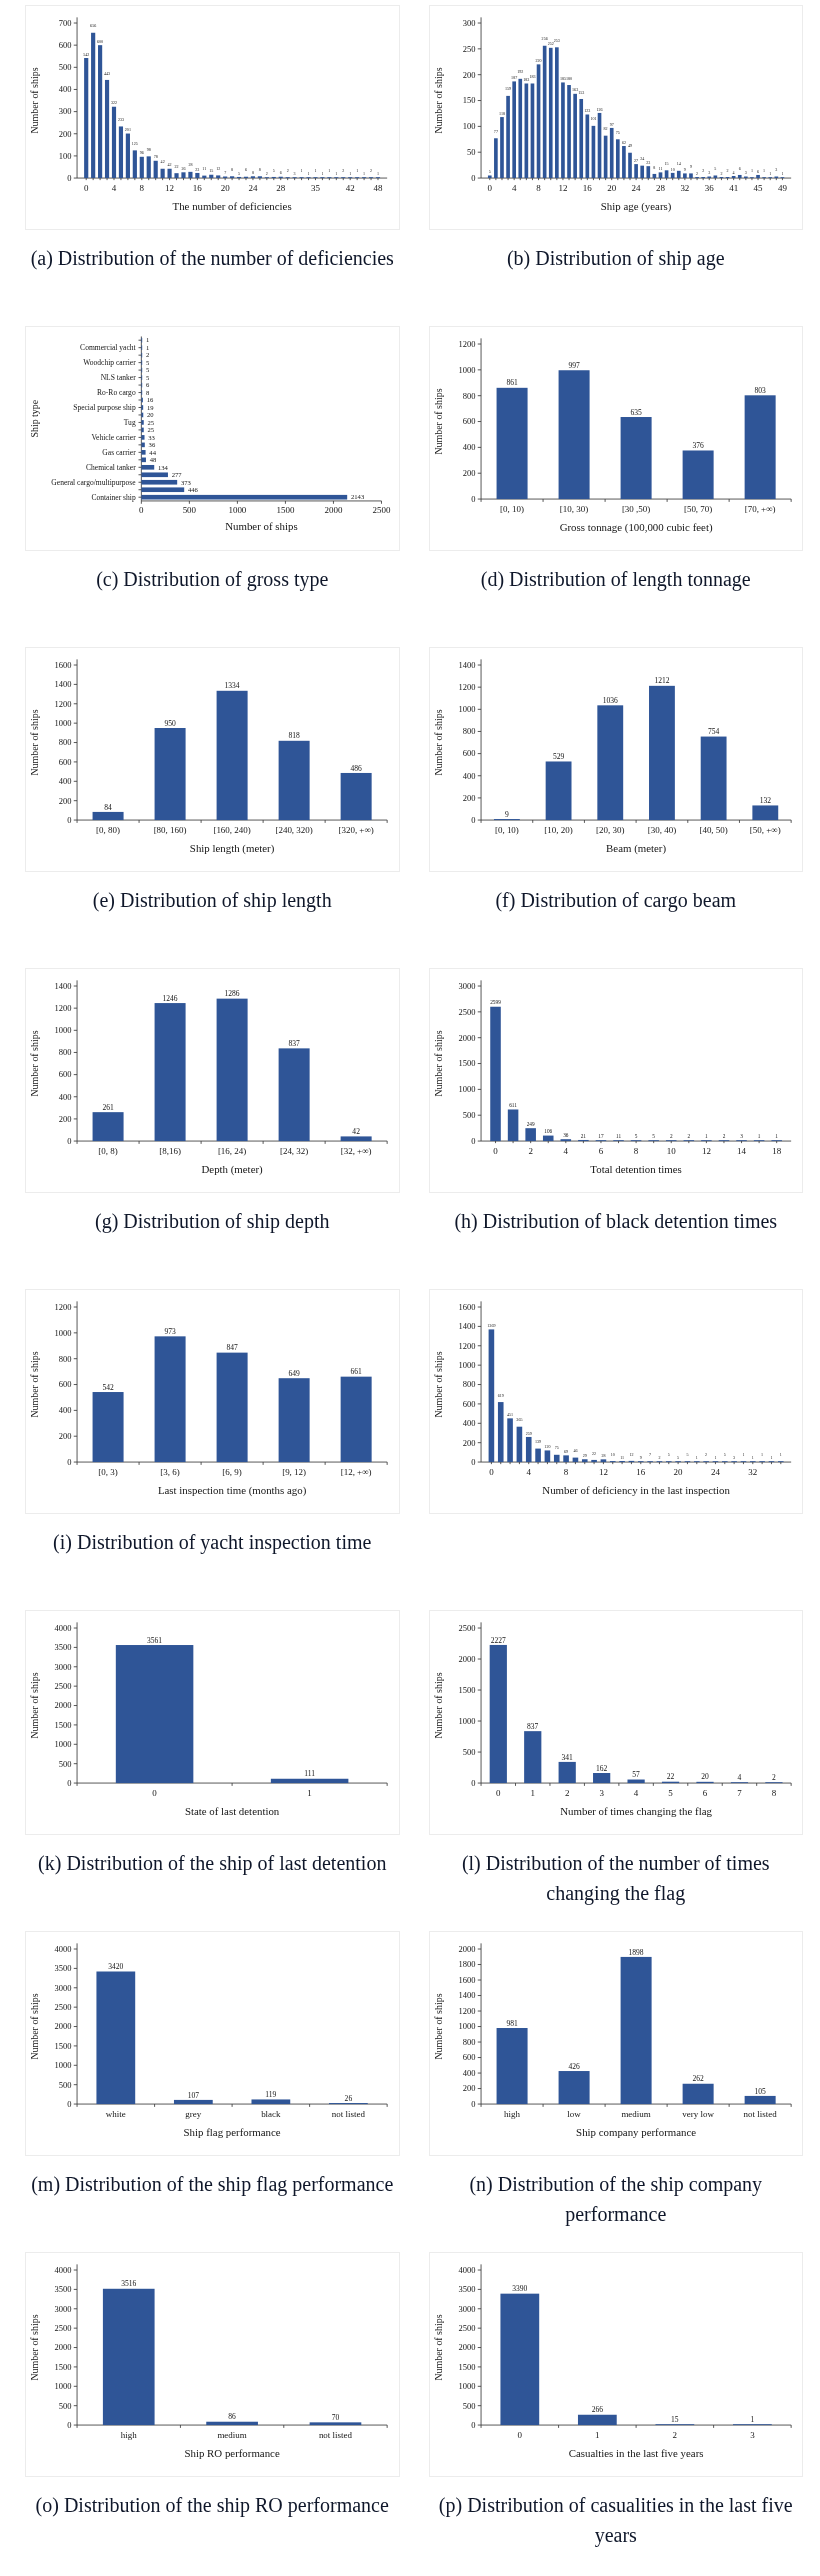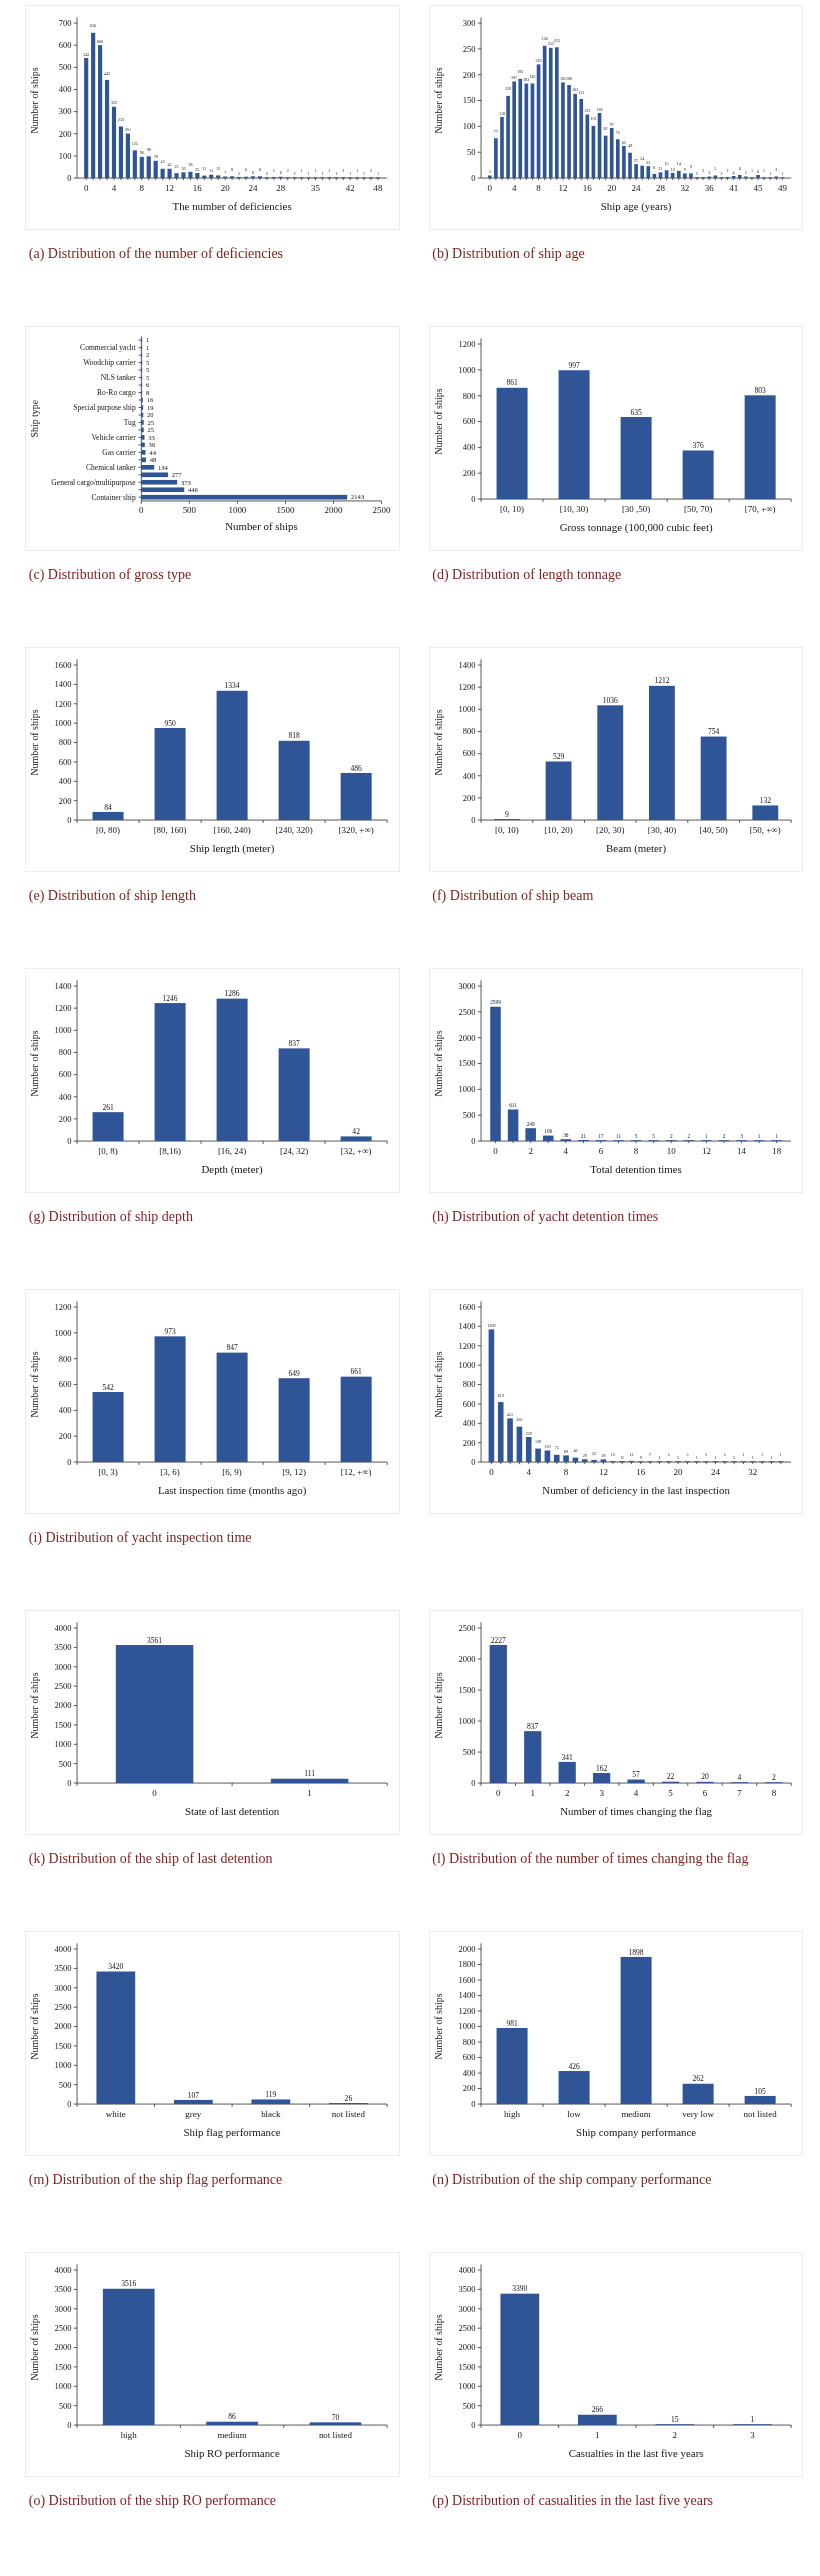--- a/index.html
+++ b/index.html
@@ -15,24 +15,24 @@
   .chartbox{
     width:100%;
     border:1px solid #ececec;
     background:#fff;
     box-sizing:border-box;
   }
   .chartbox svg{display:block;width:100%;height:auto;}
   svg text{font-family:"Liberation Serif",serif;fill:#151515;}
   .caption{
     margin:13.4px 3.8px 0 3.8px;
-    font-size:14px;
+    font-size:20px;
     line-height:1.5;
-    text-align:left;
-    color:#7f1d1d;
+    text-align:center;
+    color:#0f172a;
   }
 </style>
 </head>
 <body>
 
 <div class="grid">
 
   <figure class="cell">
     <div class="chartbox">
         <svg viewBox="0 0 394 236">
@@ -629,21 +629,21 @@
           <text x="81.33333333333333" y="196" font-size="9.5" text-anchor="middle">[0, 10)</text>
           <text x="136" y="196" font-size="9.5" text-anchor="middle">[10, 20)</text>
           <text x="190.66666666666666" y="196" font-size="9.5" text-anchor="middle">[20, 30)</text>
           <text x="245.33333333333331" y="196" font-size="9.5" text-anchor="middle">[30, 40)</text>
           <text x="300" y="196" font-size="9.5" text-anchor="middle">[40, 50)</text>
           <text x="354.66666666666663" y="196" font-size="9.5" text-anchor="middle">[50, +∞)</text>
           <text x="218" y="216" font-size="11.5" text-anchor="middle">Beam (meter)</text>
           <text x="0" y="0" font-size="10.5" text-anchor="middle" transform="translate(13,100) rotate(-90)">Number of ships</text>
         </svg>
       </div>
-    <figcaption class="caption">(f) Distribution of ship beam</figcaption>
+    <figcaption class="caption">(f) Distribution of cargo beam</figcaption>
   </figure>
 
   <figure class="cell">
     <div class="chartbox">
         <svg viewBox="0 0 394 236">
           <line x1="54" y1="12" x2="54" y2="182" stroke="#3a3a3a" stroke-width="0.9"></line>
           <line x1="54" y1="182" x2="382" y2="182" stroke="#3a3a3a" stroke-width="0.9"></line>
           <line x1="50.5" y1="182" x2="54" y2="182" stroke="#3a3a3a" stroke-width="0.9"></line>
           <text x="48" y="185" font-size="9" text-anchor="end">0</text>
           <line x1="50.5" y1="158.57142857142858" x2="54" y2="158.57142857142858" stroke="#3a3a3a" stroke-width="0.9"></line>
@@ -764,21 +764,21 @@
           <text x="180.8235294117647" y="196" font-size="9.5" text-anchor="middle">6</text>
           <text x="218" y="196" font-size="9.5" text-anchor="middle">8</text>
           <text x="255.1764705882353" y="196" font-size="9.5" text-anchor="middle">10</text>
           <text x="292.3529411764706" y="196" font-size="9.5" text-anchor="middle">12</text>
           <text x="329.5294117647059" y="196" font-size="9.5" text-anchor="middle">14</text>
           <text x="366.7058823529412" y="196" font-size="9.5" text-anchor="middle">18</text>
           <text x="218" y="216" font-size="11.5" text-anchor="middle">Total detention times</text>
           <text x="0" y="0" font-size="10.5" text-anchor="middle" transform="translate(13,100) rotate(-90)">Number of ships</text>
         </svg>
       </div>
-    <figcaption class="caption">(h) Distribution of yacht detention times</figcaption>
+    <figcaption class="caption">(h) Distribution of black detention times</figcaption>
   </figure>
 
   <figure class="cell">
     <div class="chartbox">
         <svg viewBox="0 0 394 236">
           <line x1="54" y1="12" x2="54" y2="182" stroke="#3a3a3a" stroke-width="0.9"></line>
           <line x1="54" y1="182" x2="382" y2="182" stroke="#3a3a3a" stroke-width="0.9"></line>
           <line x1="50.5" y1="182" x2="54" y2="182" stroke="#3a3a3a" stroke-width="0.9"></line>
           <text x="48" y="185" font-size="9" text-anchor="end">0</text>
           <line x1="50.5" y1="154.66666666666666" x2="54" y2="154.66666666666666" stroke="#3a3a3a" stroke-width="0.9"></line>

